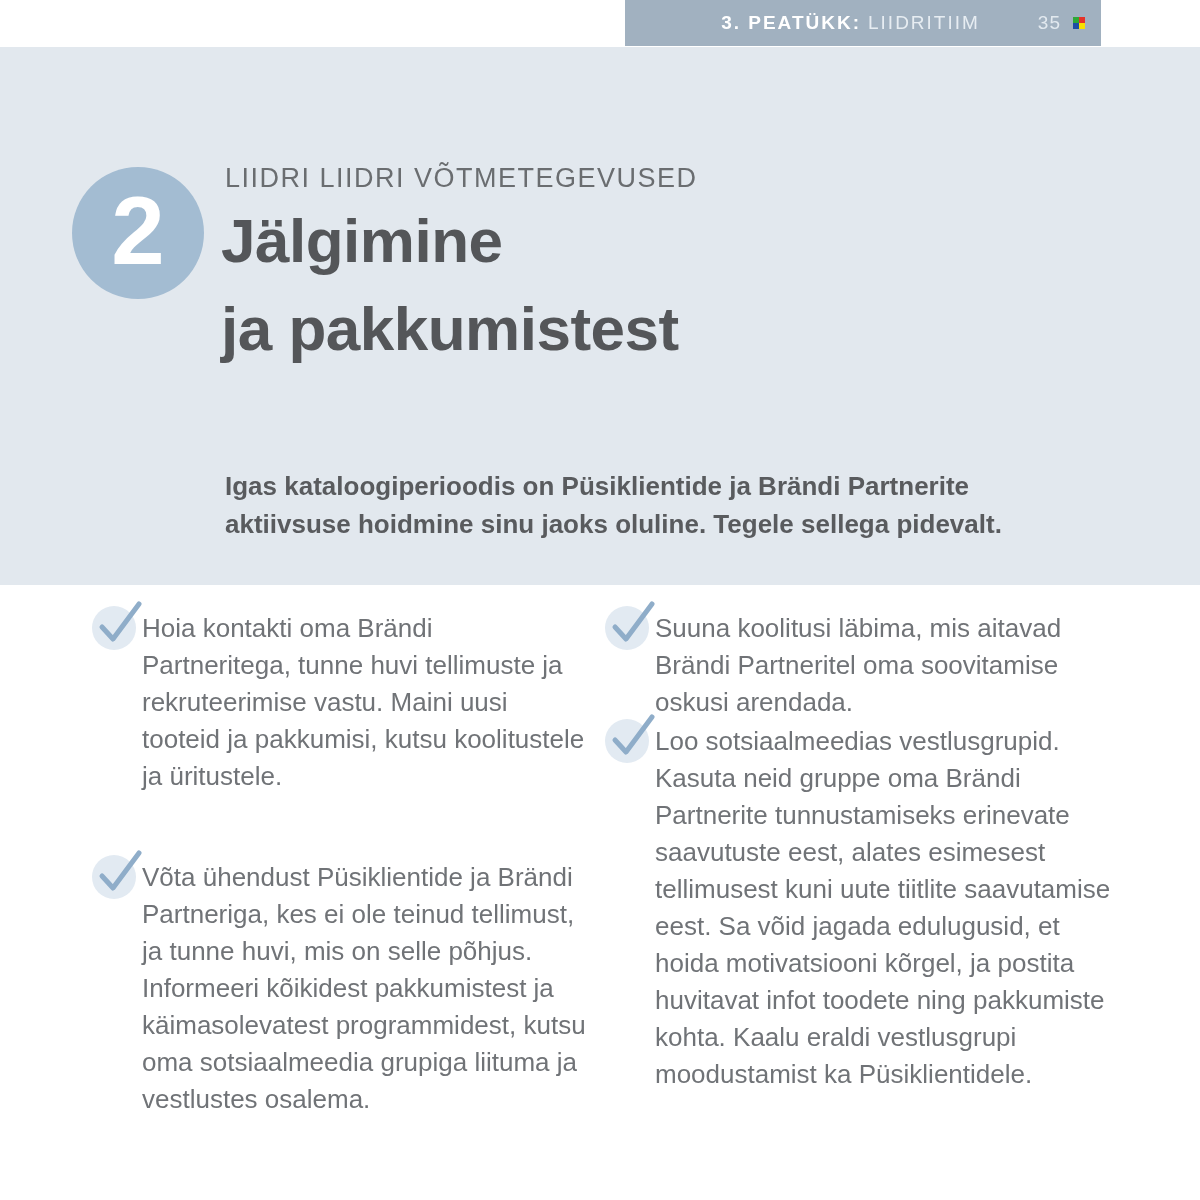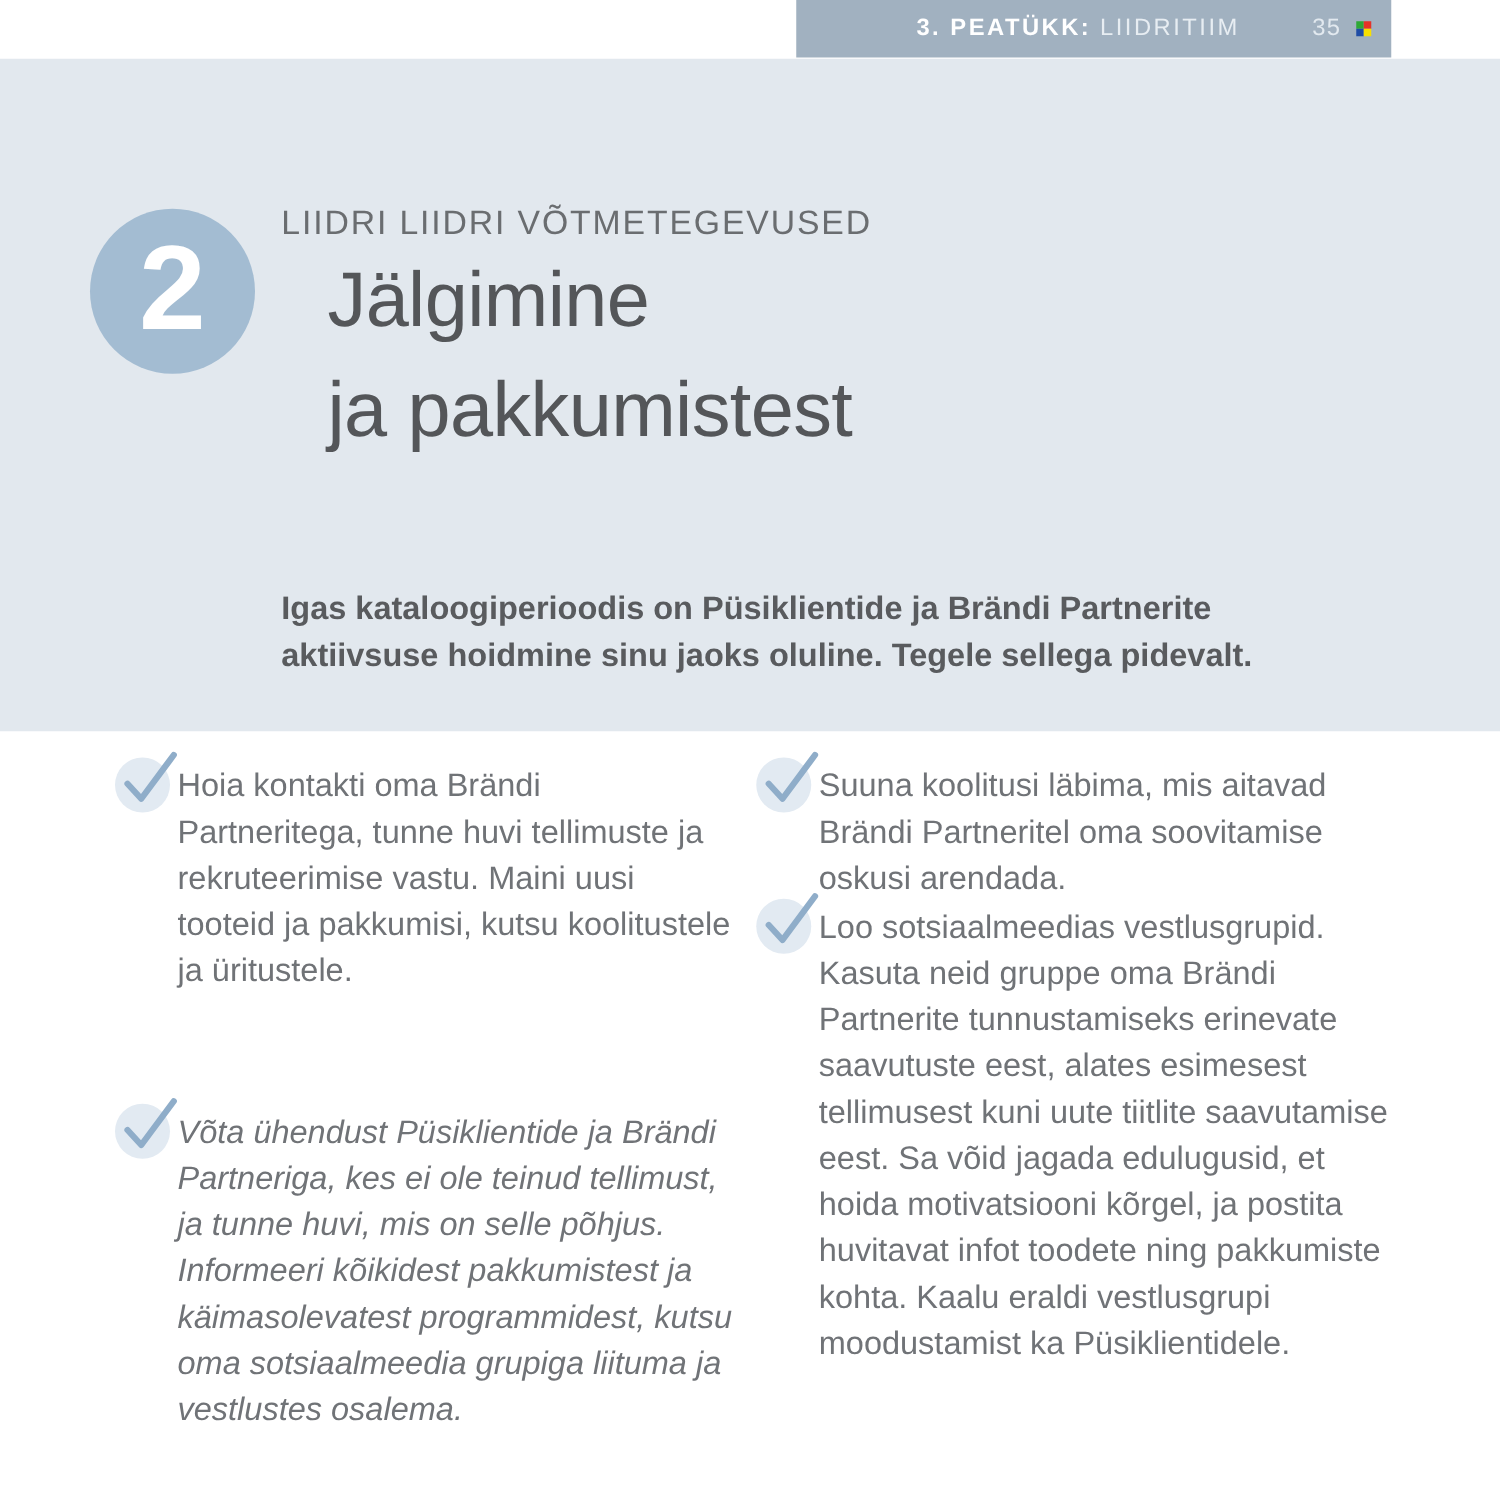--- a/index.html
+++ b/index.html
@@ -14,21 +14,20 @@
   
   .header-bar {
     position: absolute;
     left: 625px; top: 0;
     width: 476px; height: 46px;
     background: #a1b1c0;
     display: flex;
     align-items: center;
     justify-content: flex-end;
     padding-right: 16px;
-    margin-left: 12px;
   }
   .chapter-label {
     color: #ffffff;
     font-weight: 700;
     font-size: 19px;
     letter-spacing: 2px;
   }
   .chapter-name {
     color: #e7edf2;
     font-weight: 400;
@@ -79,25 +78,24 @@
     left: 225px; top: 116px;
     font-size: 27px;
     letter-spacing: 1.5px;
     color: #6a6d70;
     font-weight: 400;
   }
   .hero-title {
     position: absolute;
     left: 221px; top: 150px;
     font-size: 62px;
-    font-weight: 400;
+    font-weight: 700;
     line-height: 88px;
     color: #545659;
     letter-spacing: -0.5px;
-    margin-left: 41px;
   }
   .hero-intro {
     position: absolute;
     left: 225px; top: 420px;
     width: 845px;
     font-size: 26px;
     line-height: 38px;
     font-weight: 700;
     color: #595b5e;
   }
@@ -106,21 +104,21 @@
   .col {
     position: absolute;
     top: 608px;
   }
   .col-left  { left: 92px;  width: 495px; }
   .col-right { left: 605px; width: 508px; }
   .bullet {
     display: flex;
     align-items: flex-start;
   }
-  .col-left  .bullet + .bullet { margin-top: 90px; font-style: italic; }
+  .col-left  .bullet + .bullet { margin-top: 62px; }
   .col-right .bullet + .bullet { }
   .bullet-icon {
     flex: none;
     width: 46px;
     margin-right: 4px;
     margin-top: -8px;
   }
   .bullet-icon svg { display: block; overflow: visible; }
   .bullet-text {
     font-size: 26px;

